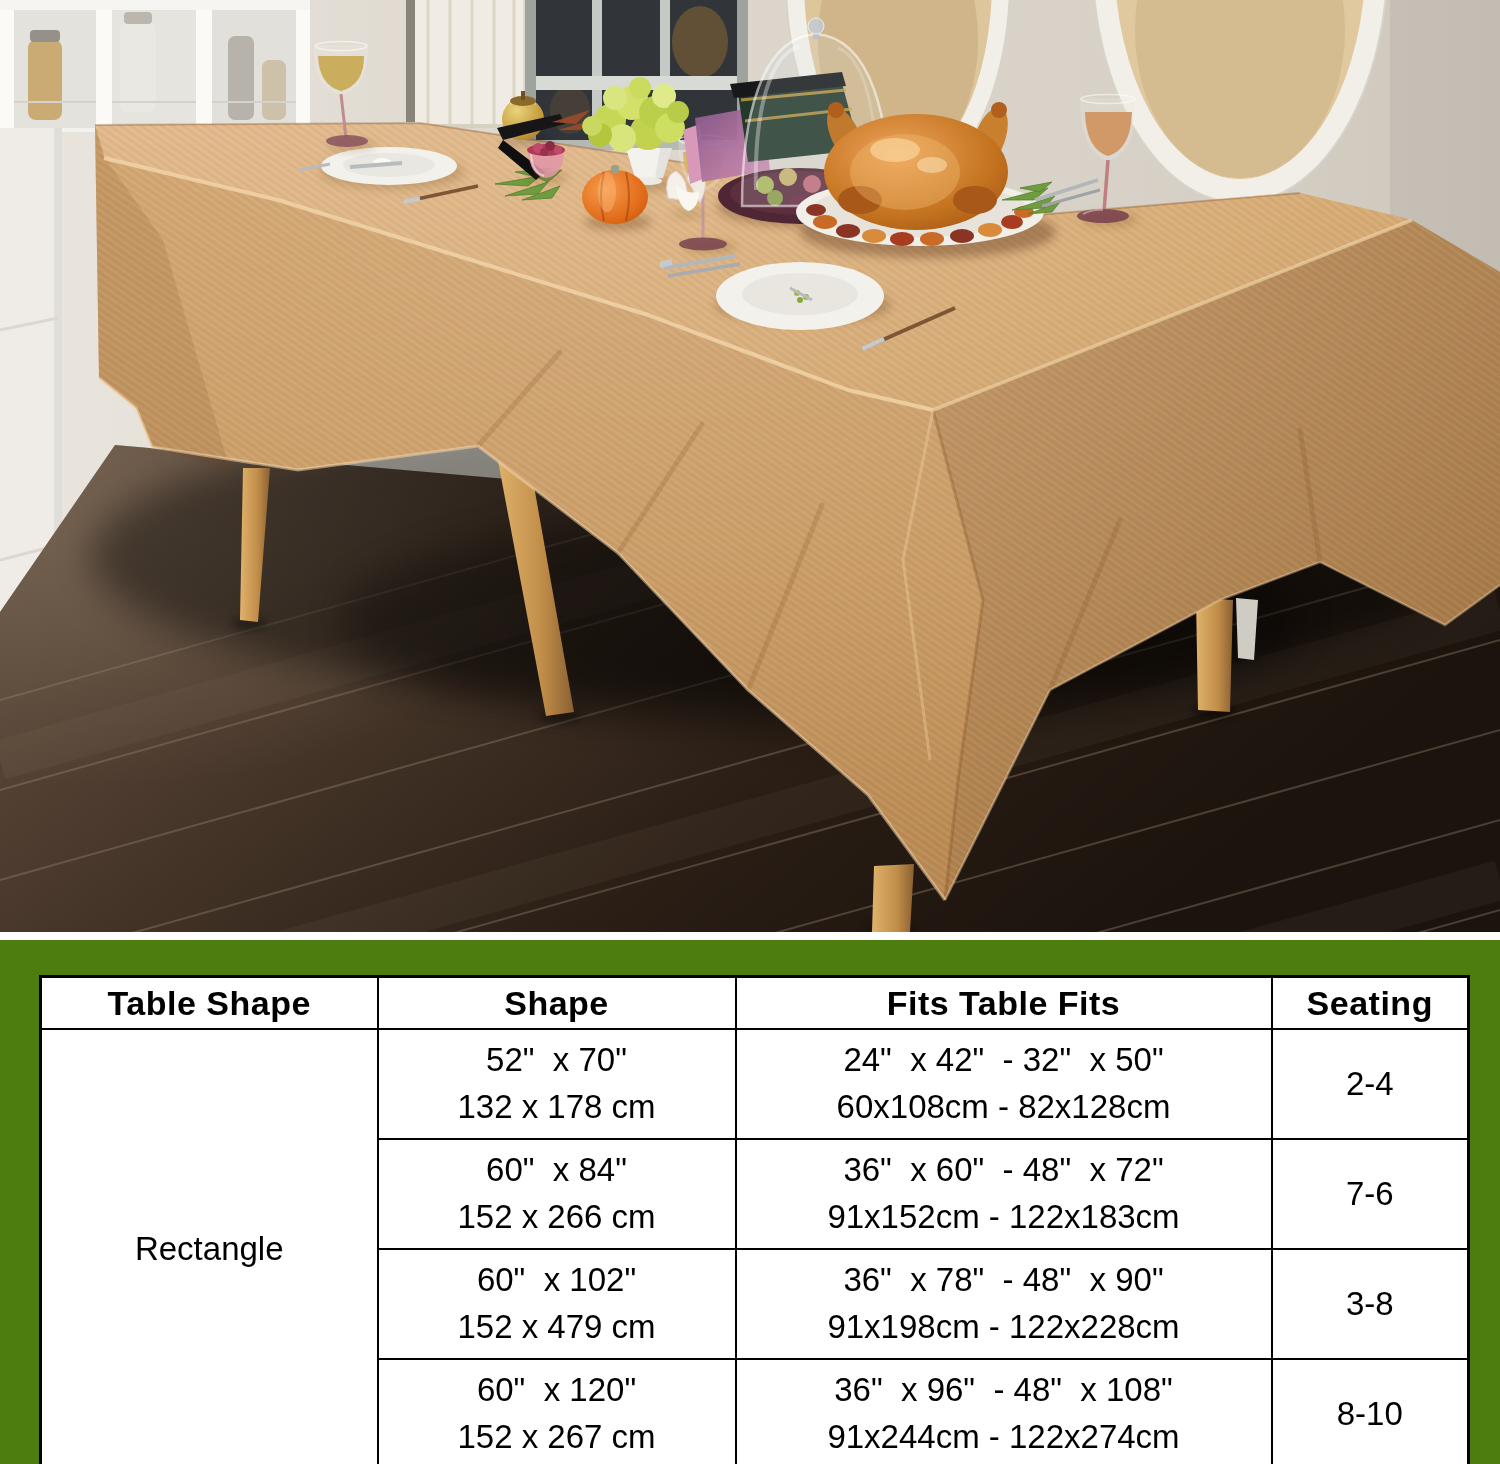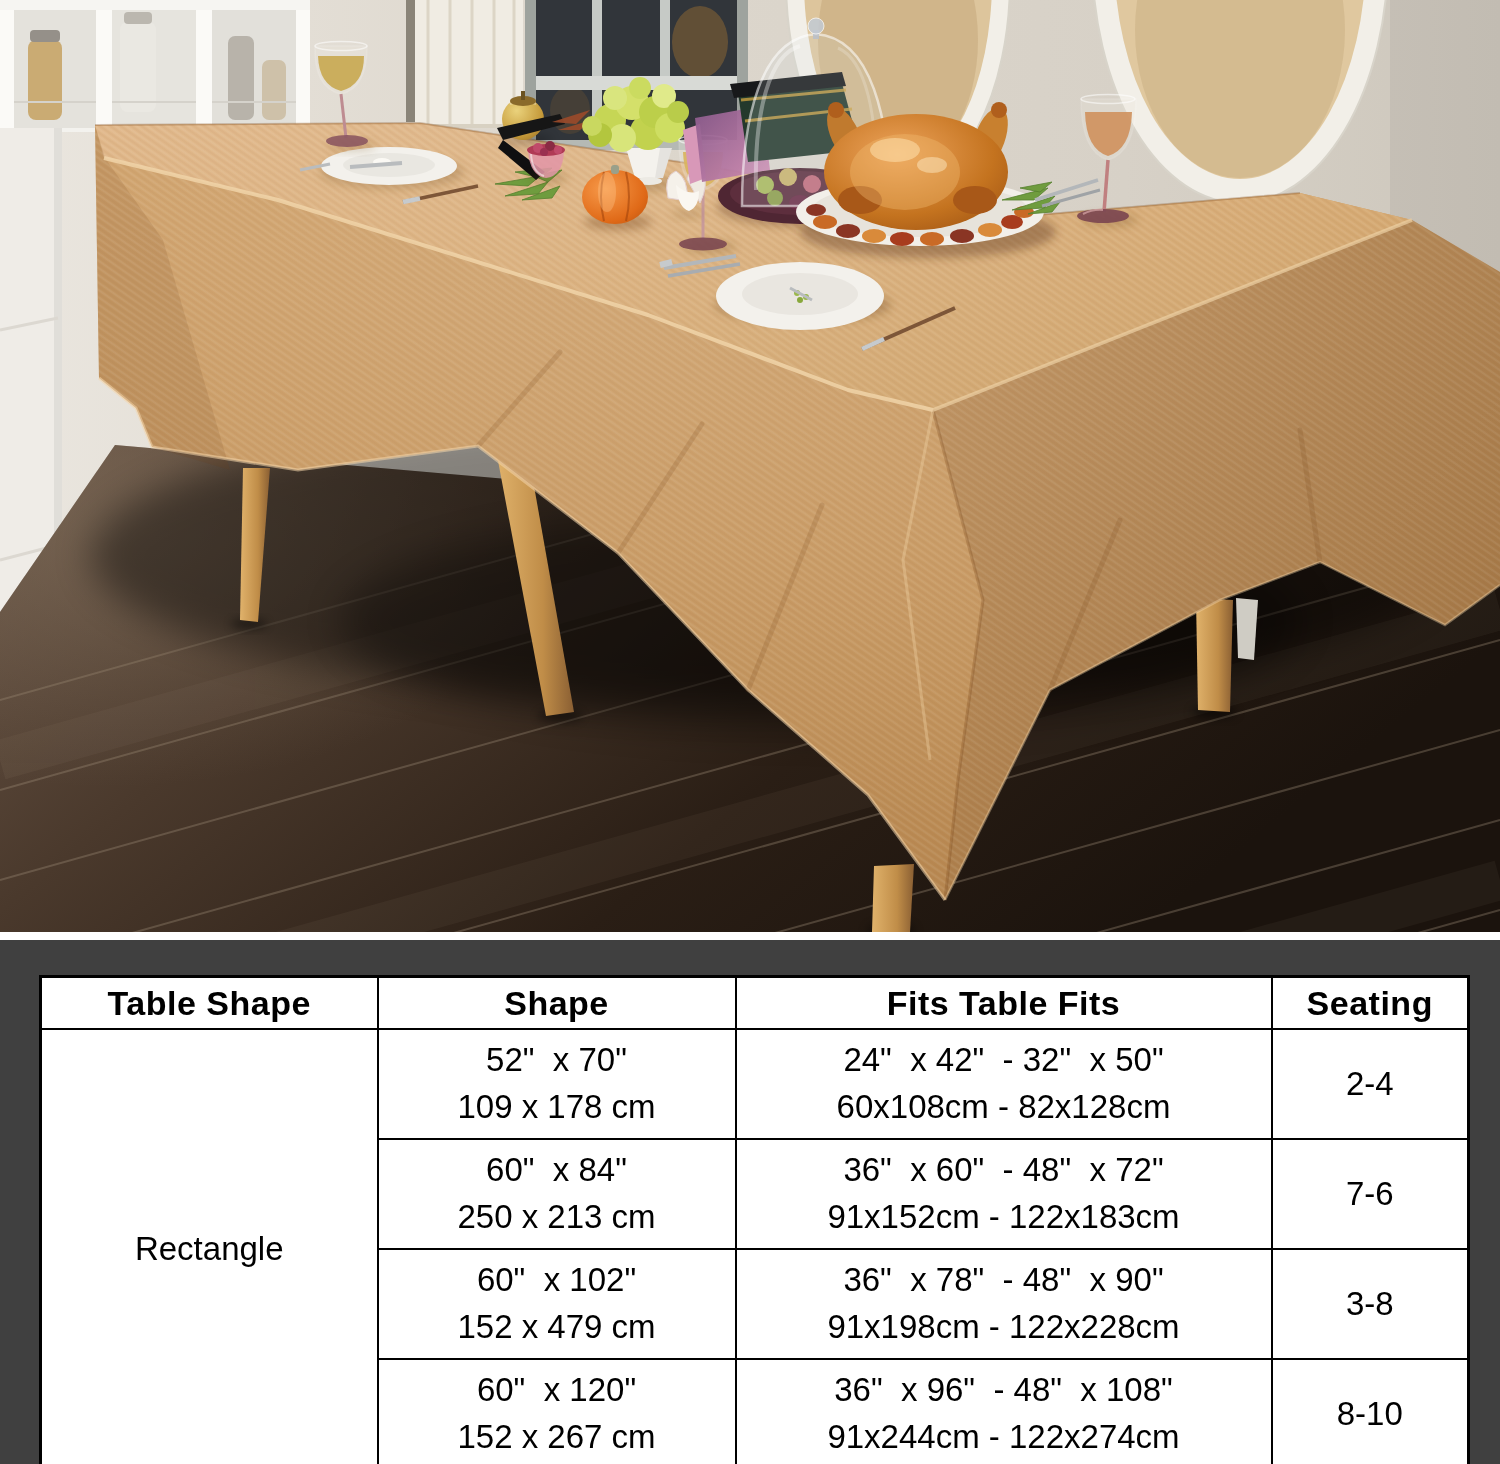--- a/index.html
+++ b/index.html
@@ -1,17 +1,17 @@
 <!DOCTYPE html>
 <html><head>
 <meta charset="utf-8">
 <style>
   html,body{margin:0;padding:0;background:#ffffff;}
   body{width:1500px;font-family:"Liberation Sans",sans-serif;color:#000;}
-  .page{width:1500px;height:1464px;background:#404040;overflow:hidden;}
+  .page{width:1500px;height:1464px;background:#4d7c0f;overflow:hidden;}
   .photo{position:relative;width:1500px;height:940px;background:#ddd6cc;}
   .photo svg{display:block;}
   .size-table-wrap{margin:35px 33px 0 39px;}
   table.size-table{border-collapse:collapse;table-layout:fixed;width:1428px;border:3px solid #000;background:#fff;}
   table.size-table th, table.size-table td{border:2px solid #000;text-align:center;vertical-align:middle;padding:0;}
   table.size-table thead th{height:50px;font-size:34px;font-weight:bold;letter-spacing:.5px;}
   table.size-table tbody td{height:108px;font-size:33px;line-height:1.42;font-weight:400;}
   td.shape-cell{font-weight:bold;font-size:34px;}
   td.two-line span{display:block;white-space:pre-wrap;}
 </style>
@@ -443,32 +443,32 @@
           <th>Shape</th>
           <th>Fits Table Fits</th>
           <th>Seating</th>
         </tr>
       </thead>
       <tbody>
         <tr>
           <td class="shape-cell" rowspan="4">Rectangle</td>
           <td class="two-line">
             <span>52"  x 70"</span>
-            <span>109 x 178 cm</span>
+            <span>132 x 178 cm</span>
           </td>
           <td class="two-line">
             <span>24"  x 42"  - 32"  x 50"</span>
             <span>60x108cm - 82x128cm</span>
           </td>
           <td>2-4</td>
         </tr>
         <tr>
           <td class="two-line">
             <span>60"  x 84"</span>
-            <span>250 x 213 cm</span>
+            <span>152 x 266 cm</span>
           </td>
           <td class="two-line">
             <span>36"  x 60"  - 48"  x 72"</span>
             <span>91x152cm - 122x183cm</span>
           </td>
           <td>7-6</td>
         </tr>
         <tr>
           <td class="two-line">
             <span>60"  x 102"</span>

